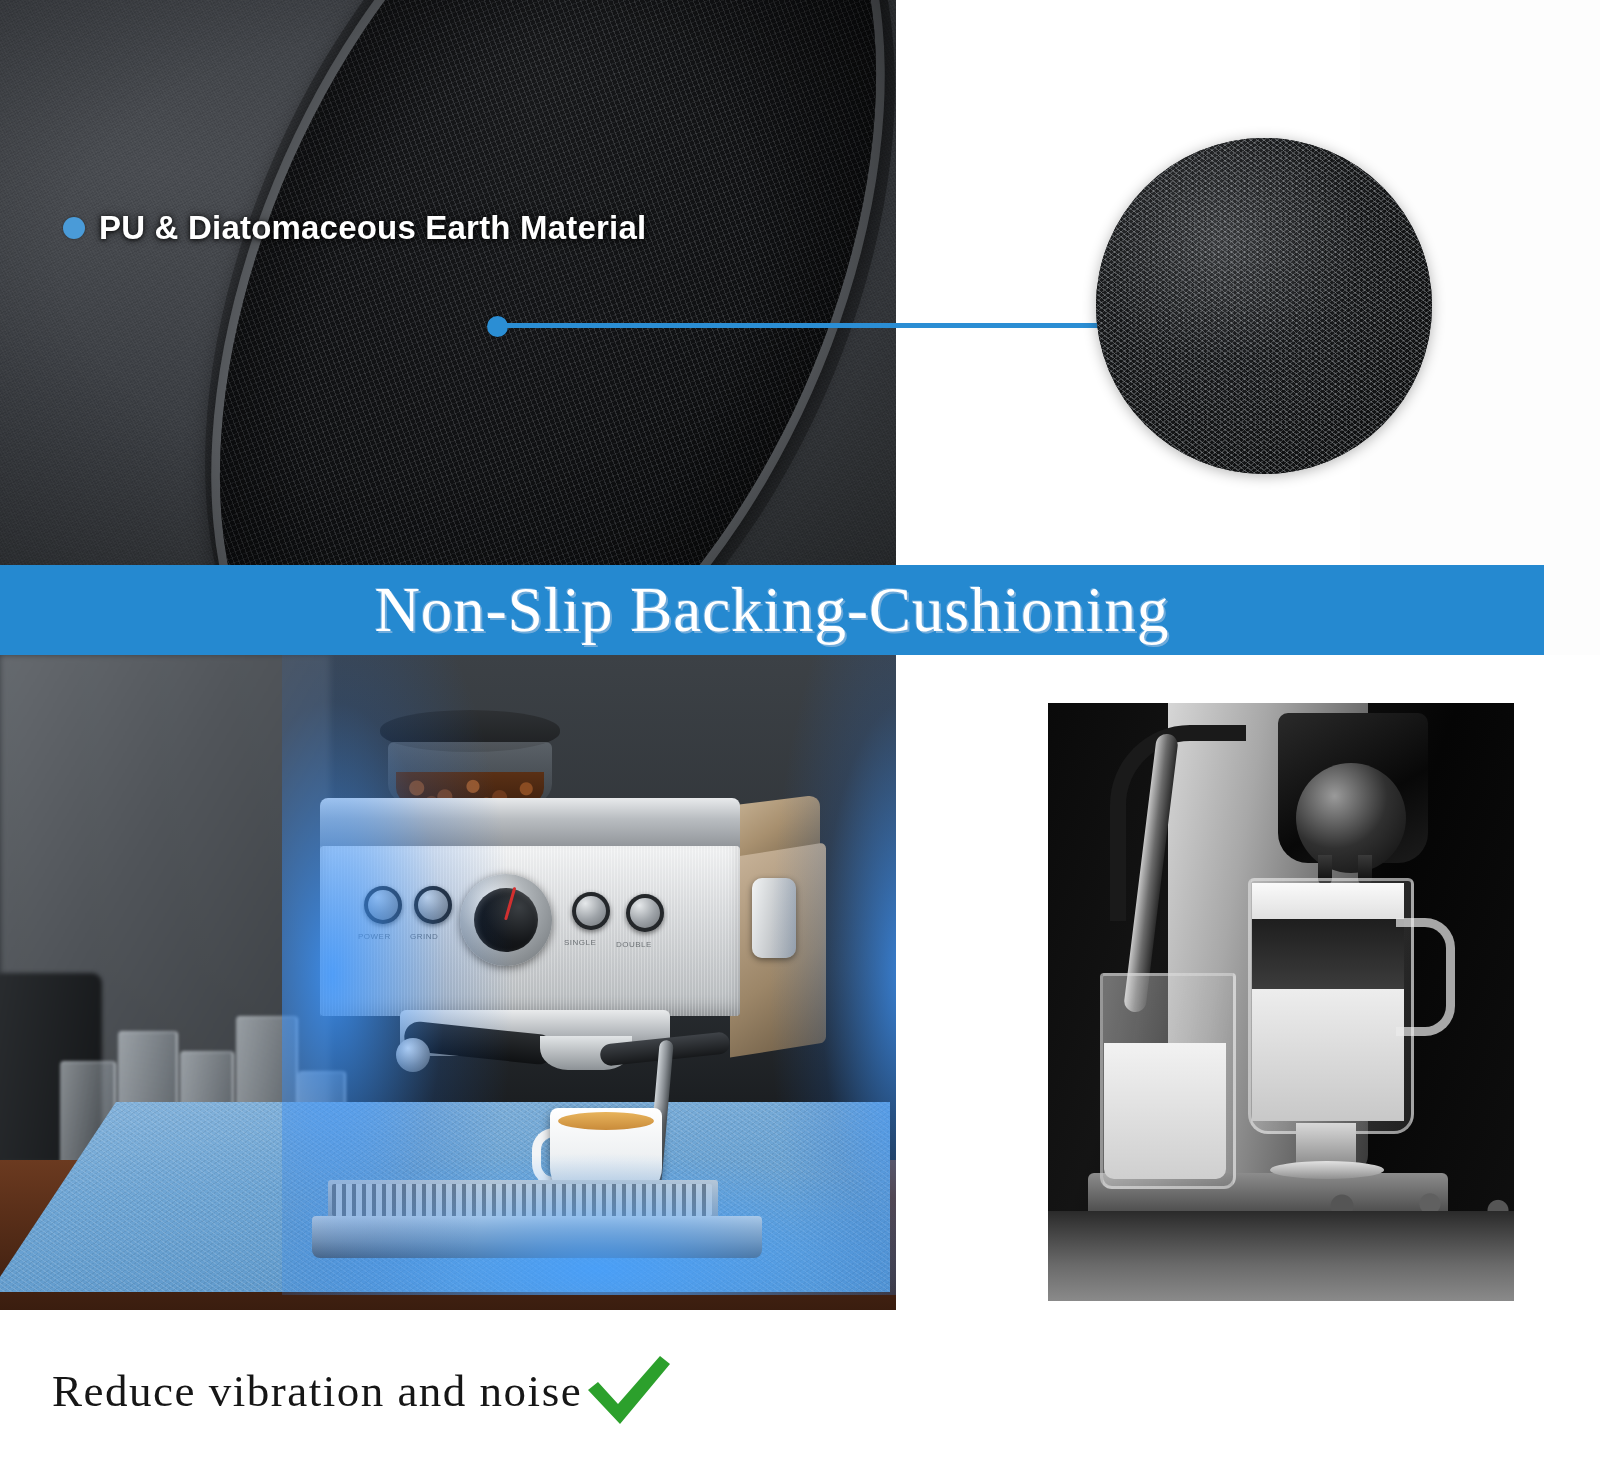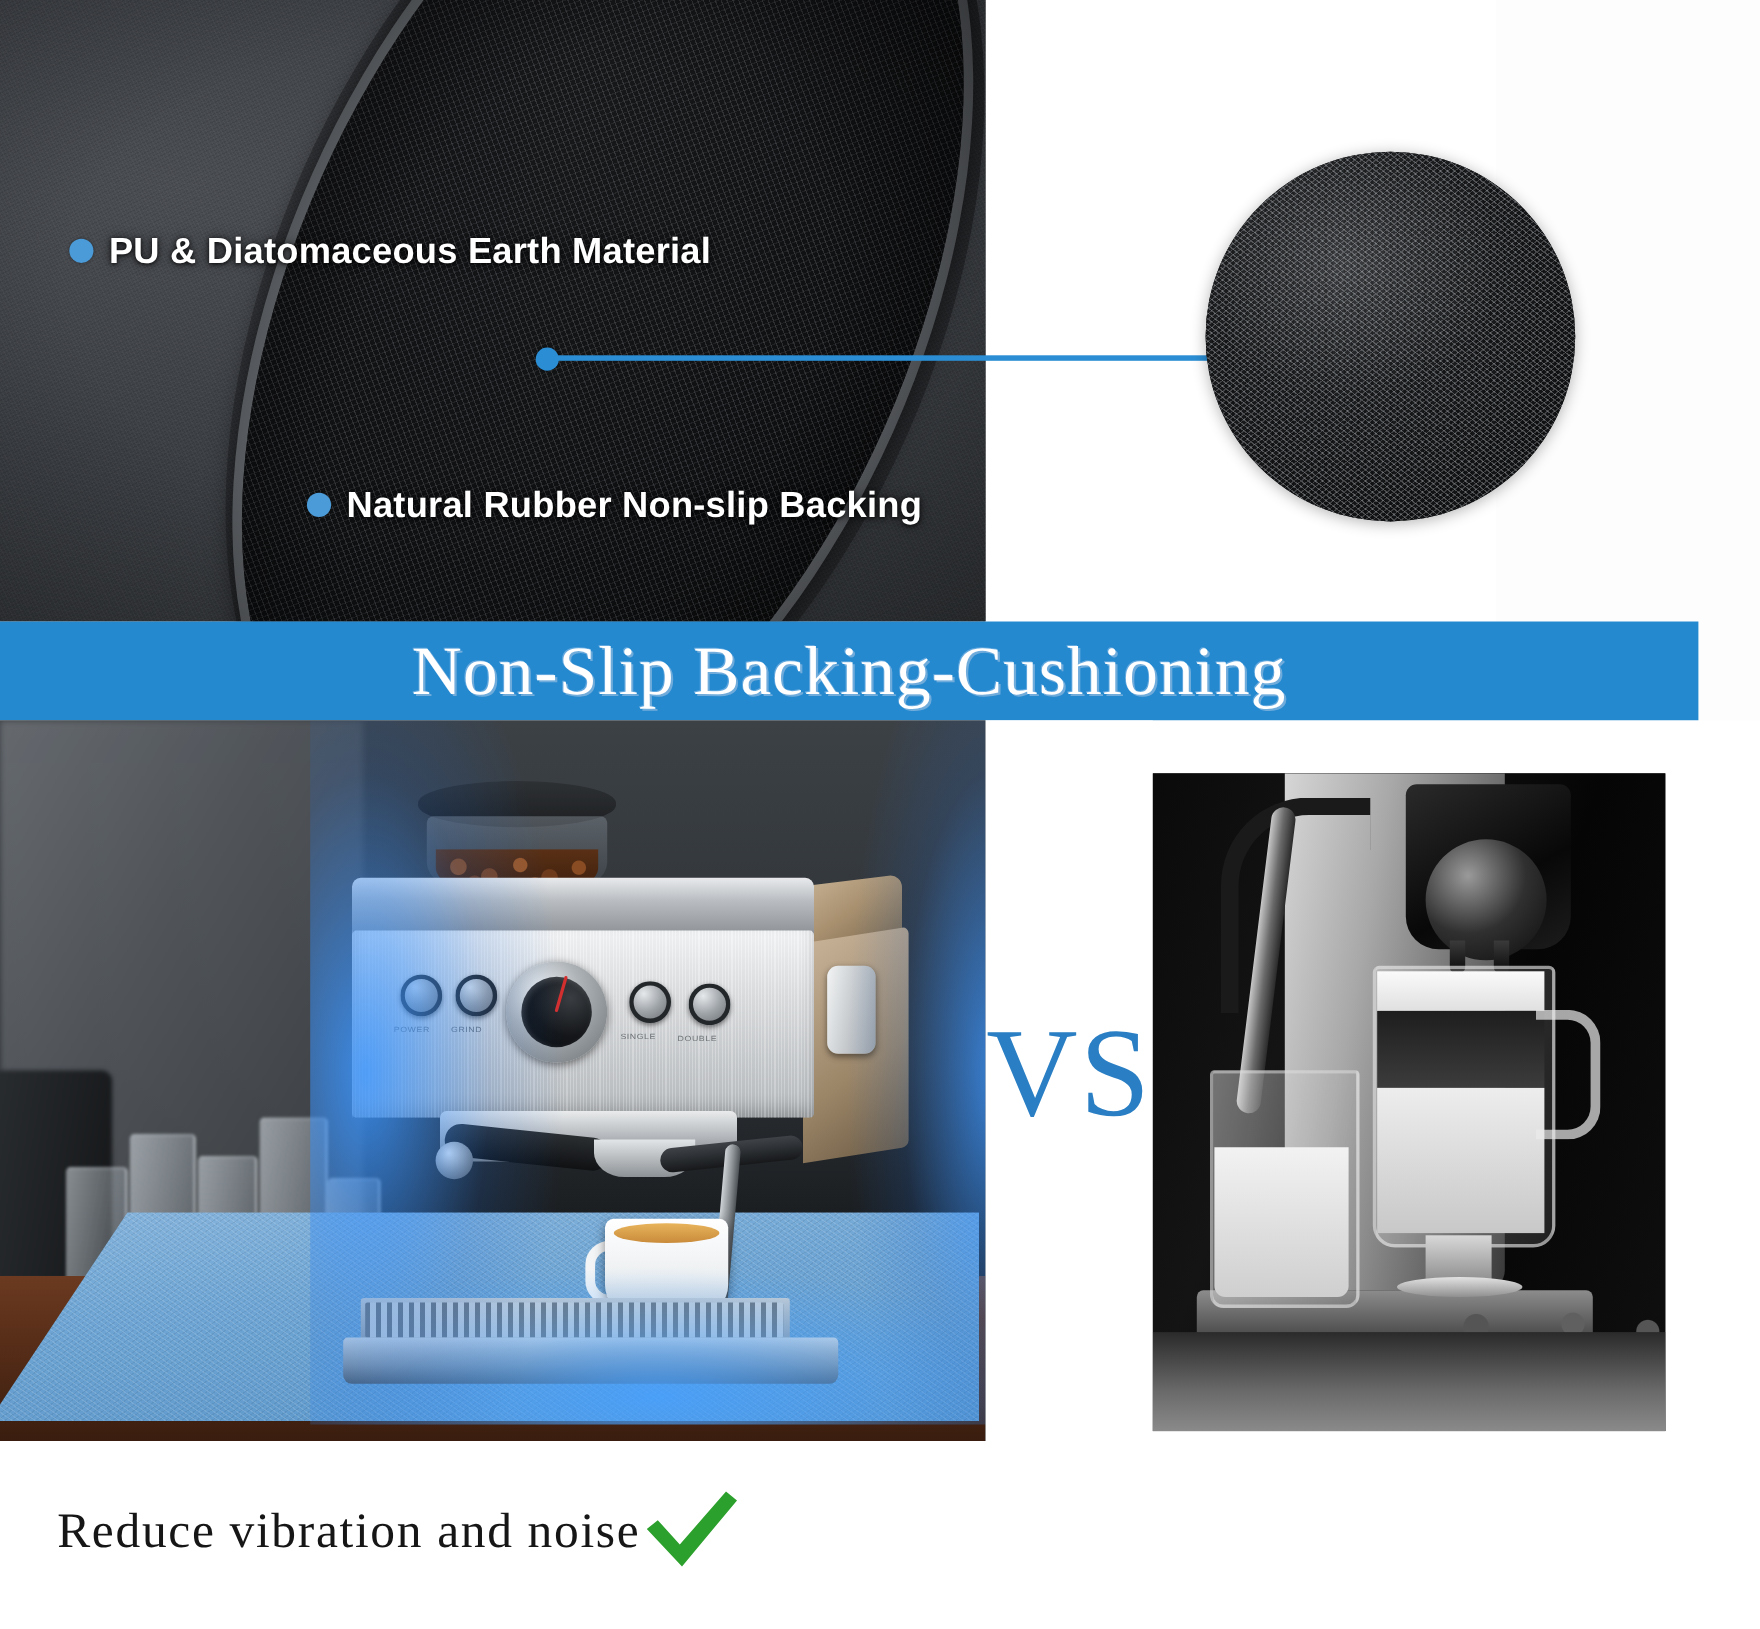--- a/index.html
+++ b/index.html
@@ -504,24 +504,20 @@
       </div>
       <div class="curl-shade"></div>
       <div class="vignette"></div>
     </div>
 
     <div class="callout callout-1">
       <span class="dot"></span>
       <span class="txt">PU &amp; Diatomaceous Earth Material</span>
     </div>
 
-    <div class="callout callout-2">
-      <span class="dot"></span>
-      <span class="txt">Natural Rubber Non-slip Backing</span>
-    </div>
 
     <div class="connector-dot"></div>
     <div class="connector-line"></div>
 
     <div class="circle-inset">
       <div class="weave-z"></div>
       <div class="hl"></div>
     </div>
   </div>
 
@@ -582,23 +578,20 @@
         <div class="m-cup"></div>
         <div class="m-crema"></div>
         <div class="m-drip"></div>
         <div class="m-drip-grill"></div>
         <div class="m-base"></div>
       </div>
 
       <div class="glow"></div>
     </div>
 
-    <div class="vs">
-      <span class="vs-text">VS</span>
-    </div>
 
     <div class="bad-photo">
       <div class="bw-bg"></div>
       <div class="machine-face"></div>
       <div class="top-unit"></div>
       <div class="dispenser"></div>
       <div class="spout"></div>
       <div class="spout2"></div>
       <div class="wand-arc"></div>
       <div class="wand"></div>

